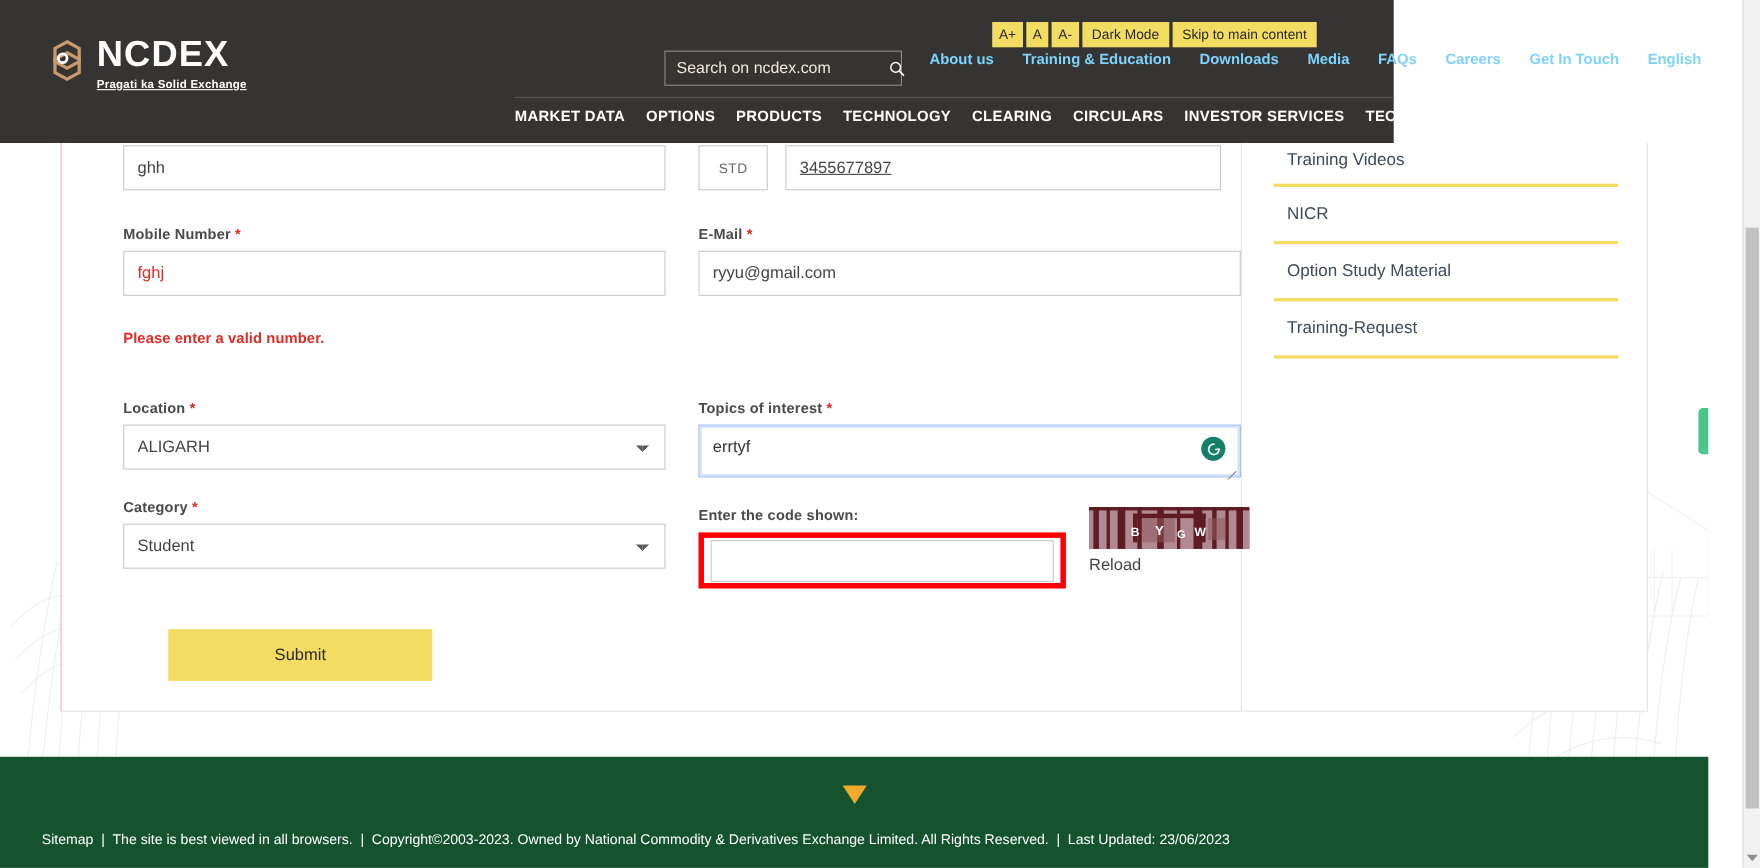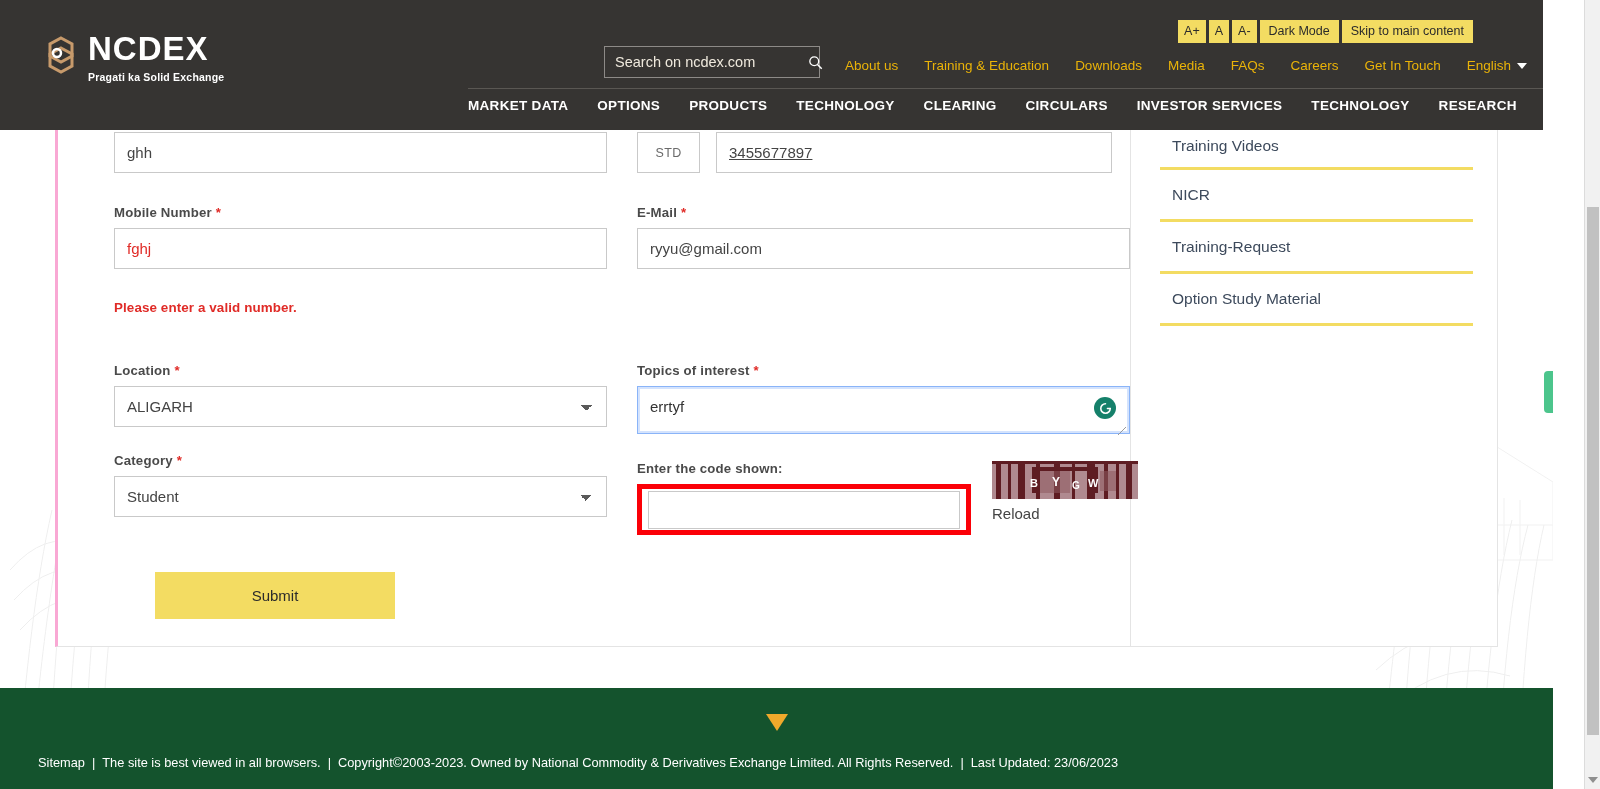--- a/index.html
+++ b/index.html
@@ -24,37 +24,37 @@
     width: 1553px; height: 659px;
     pointer-events: none;
     z-index: 0;
     opacity: 1;
   }
   .bg-art svg { display: block; width: 100%; height: 100%; }
 
   
   .header {
     position: absolute; left: 0; top: 0;
-    width: 1543px; height: 130px;
+    width: 1267px; height: 130px;
     background: #363432;
     z-index: 40;
   }
   .logo-wrap {
     position: absolute; left: 44px; top: 32px;
     display: flex; align-items: flex-start; gap: 10px;
   }
   .logo-mark { width: 34px; height: 38px; margin-top: 4px; }
   .logo-text { display: flex; flex-direction: column; }
   .logo-title {
     color: #ffffff; font-size: 33px; font-weight: 700;
     letter-spacing: 1px; line-height: 34px;
   }
   .logo-sub {
     color: #ffffff; font-size: 10.5px; font-weight: 600;
-    letter-spacing: .2px; margin-top: 5px;
+    letter-spacing: .2px; margin-top: 5px; text-decoration: underline;
   }
 
   .search-box {
     position: absolute; left: 604px; top: 46px;
     width: 216px; height: 32px;
     border: 1px solid #8d8a87;
     background: transparent;
     display: flex; align-items: center;
   }
   .search-box input {
@@ -65,22 +65,22 @@
     font-family: "Liberation Sans", sans-serif;
   }
   .search-box input::placeholder { color: #efe9dd; opacity: 1; }
   .search-icon { width: 26px; display:flex; align-items:center; justify-content:center; }
 
   .util-nav {
     position: absolute; left: 845px; top: 46px;
     display: flex; align-items: center; gap: 26px;
   }
   .util-nav a {
-    color: #eab308; font-size: 13.5px; font-weight: 400;
-    text-decoration: none; white-space: nowrap; margin-top: 12px;
+    color: #7dd3fc; font-size: 13.5px; font-weight: 700;
+    text-decoration: none; white-space: nowrap;
   }
   .lang { display: flex; align-items: center; gap: 6px; }
   .caret-down {
     width: 0; height: 0;
     border-left: 5px solid transparent;
     border-right: 5px solid transparent;
     border-top: 6px solid #ffffff;
   }
 
   .access-bar {
@@ -96,33 +96,33 @@
     font-family: "Liberation Sans", sans-serif;
     white-space: nowrap;
   }
   .acc-btn.wide { padding: 5px 9px; }
 
   .main-nav {
     position: absolute; left: 468px; top: 88px;
     right: 0;
     border-top: 1px solid #5a5753;
     padding-top: 9px;
-    display: flex; align-items: center; gap: 29px;
+    display: flex; align-items: center; gap: 19px;
   }
   .main-nav a {
     color: #ffffff; font-size: 13.5px; font-weight: 700;
     letter-spacing: .3px; text-decoration: none; white-space: nowrap;
   }
 
   
   .content-card {
     position: absolute; left: 55px; top: 130px;
     width: 1443px; height: 517px;
     background: #ffffff;
-    border-left: 3px solid #f9a8d4;
+    border-left: 1px solid #f9a8d4;
     border-right: 1px solid #e4e4e4;
     border-bottom: 1px solid #e4e4e4;
     z-index: 10;
   }
   .form-col {
     position: absolute; left: 28px; top: 0;
     width: 1045px; height: 100%;
     border-right: 1px solid #e4e4e4;
   }
 
@@ -542,22 +542,22 @@
           <a href="#" class="reload-link">Reload</a>
         </div>
       </div>
 
       <button class="submit-btn">Submit</button>
     </div>
 
     <div class="side-col">
       <a href="#" class="side-item cut">Training Videos</a>
       <a href="#" class="side-item">NICR</a>
+      <a href="#" class="side-item">Option Study Material</a>
       <a href="#" class="side-item">Training-Request</a>
-      <a href="#" class="side-item">Option Study Material</a>
     </div>
   </div>
 
   <div class="feedback-tab"></div>
 
   <div class="footer">
     <div class="scroll-top"></div>
     <div class="footer-bar">
       <a href="#">Sitemap</a>
       <span class="footer-sep">|</span>

